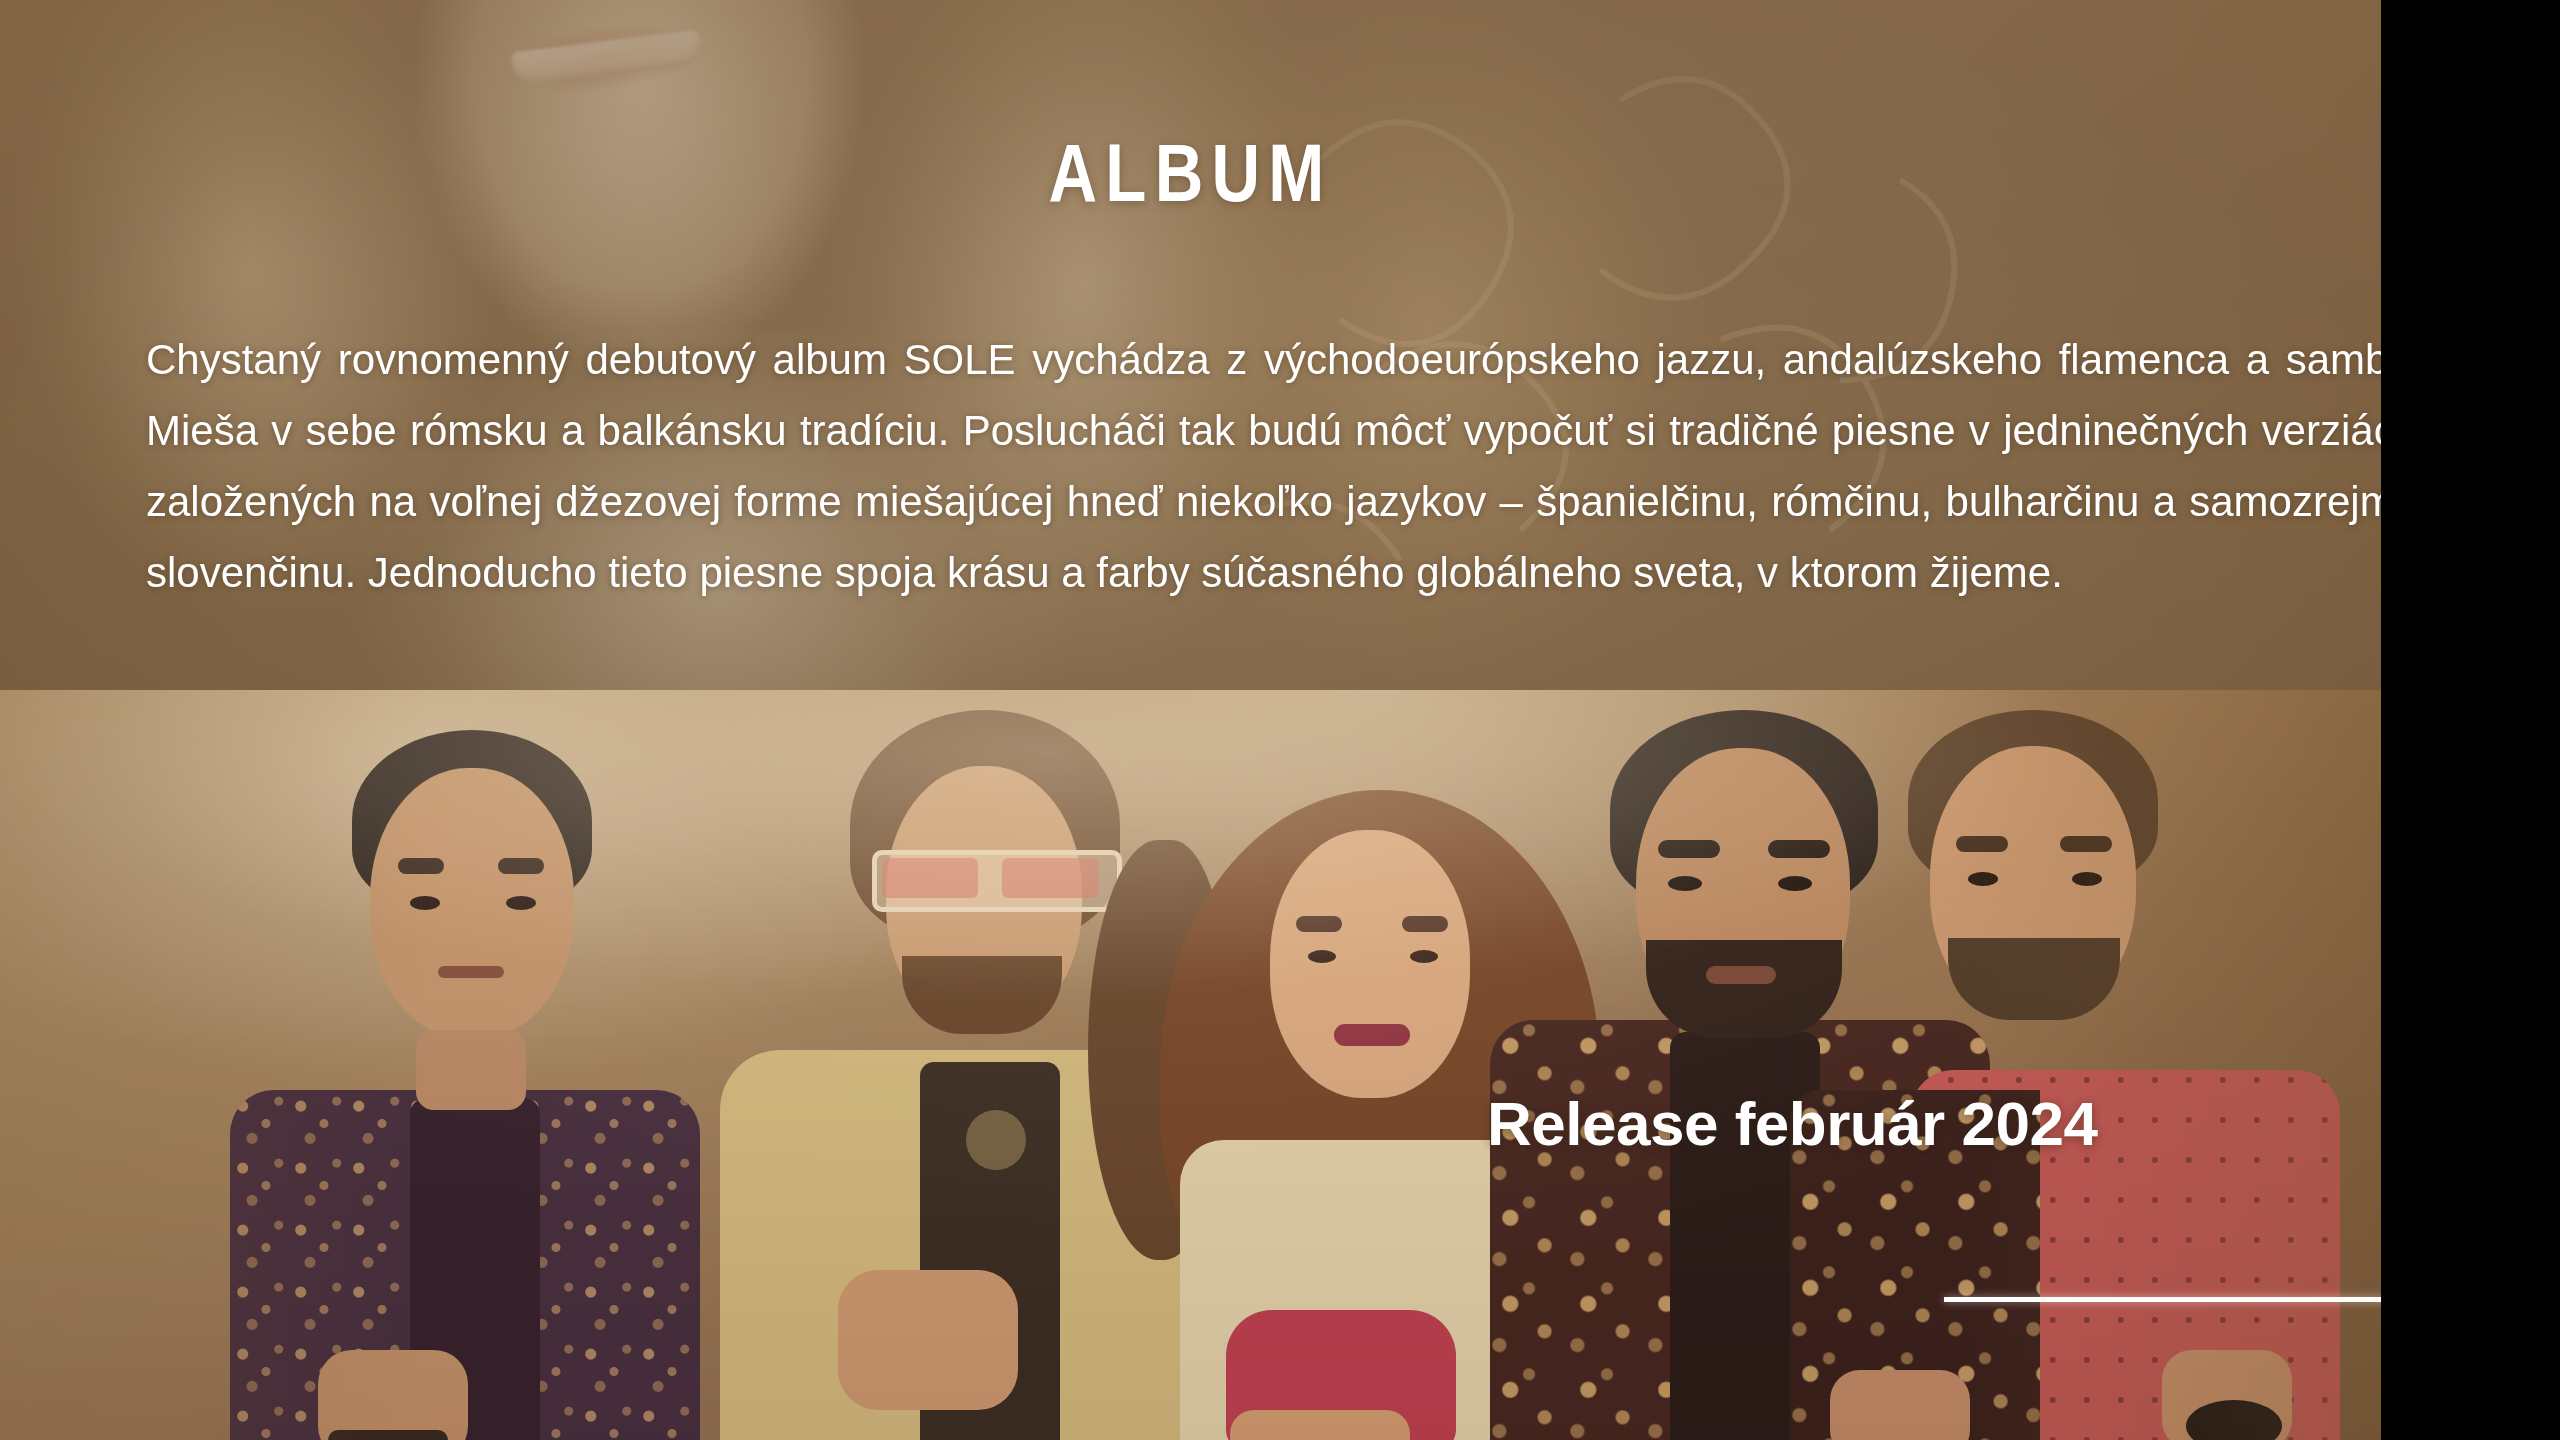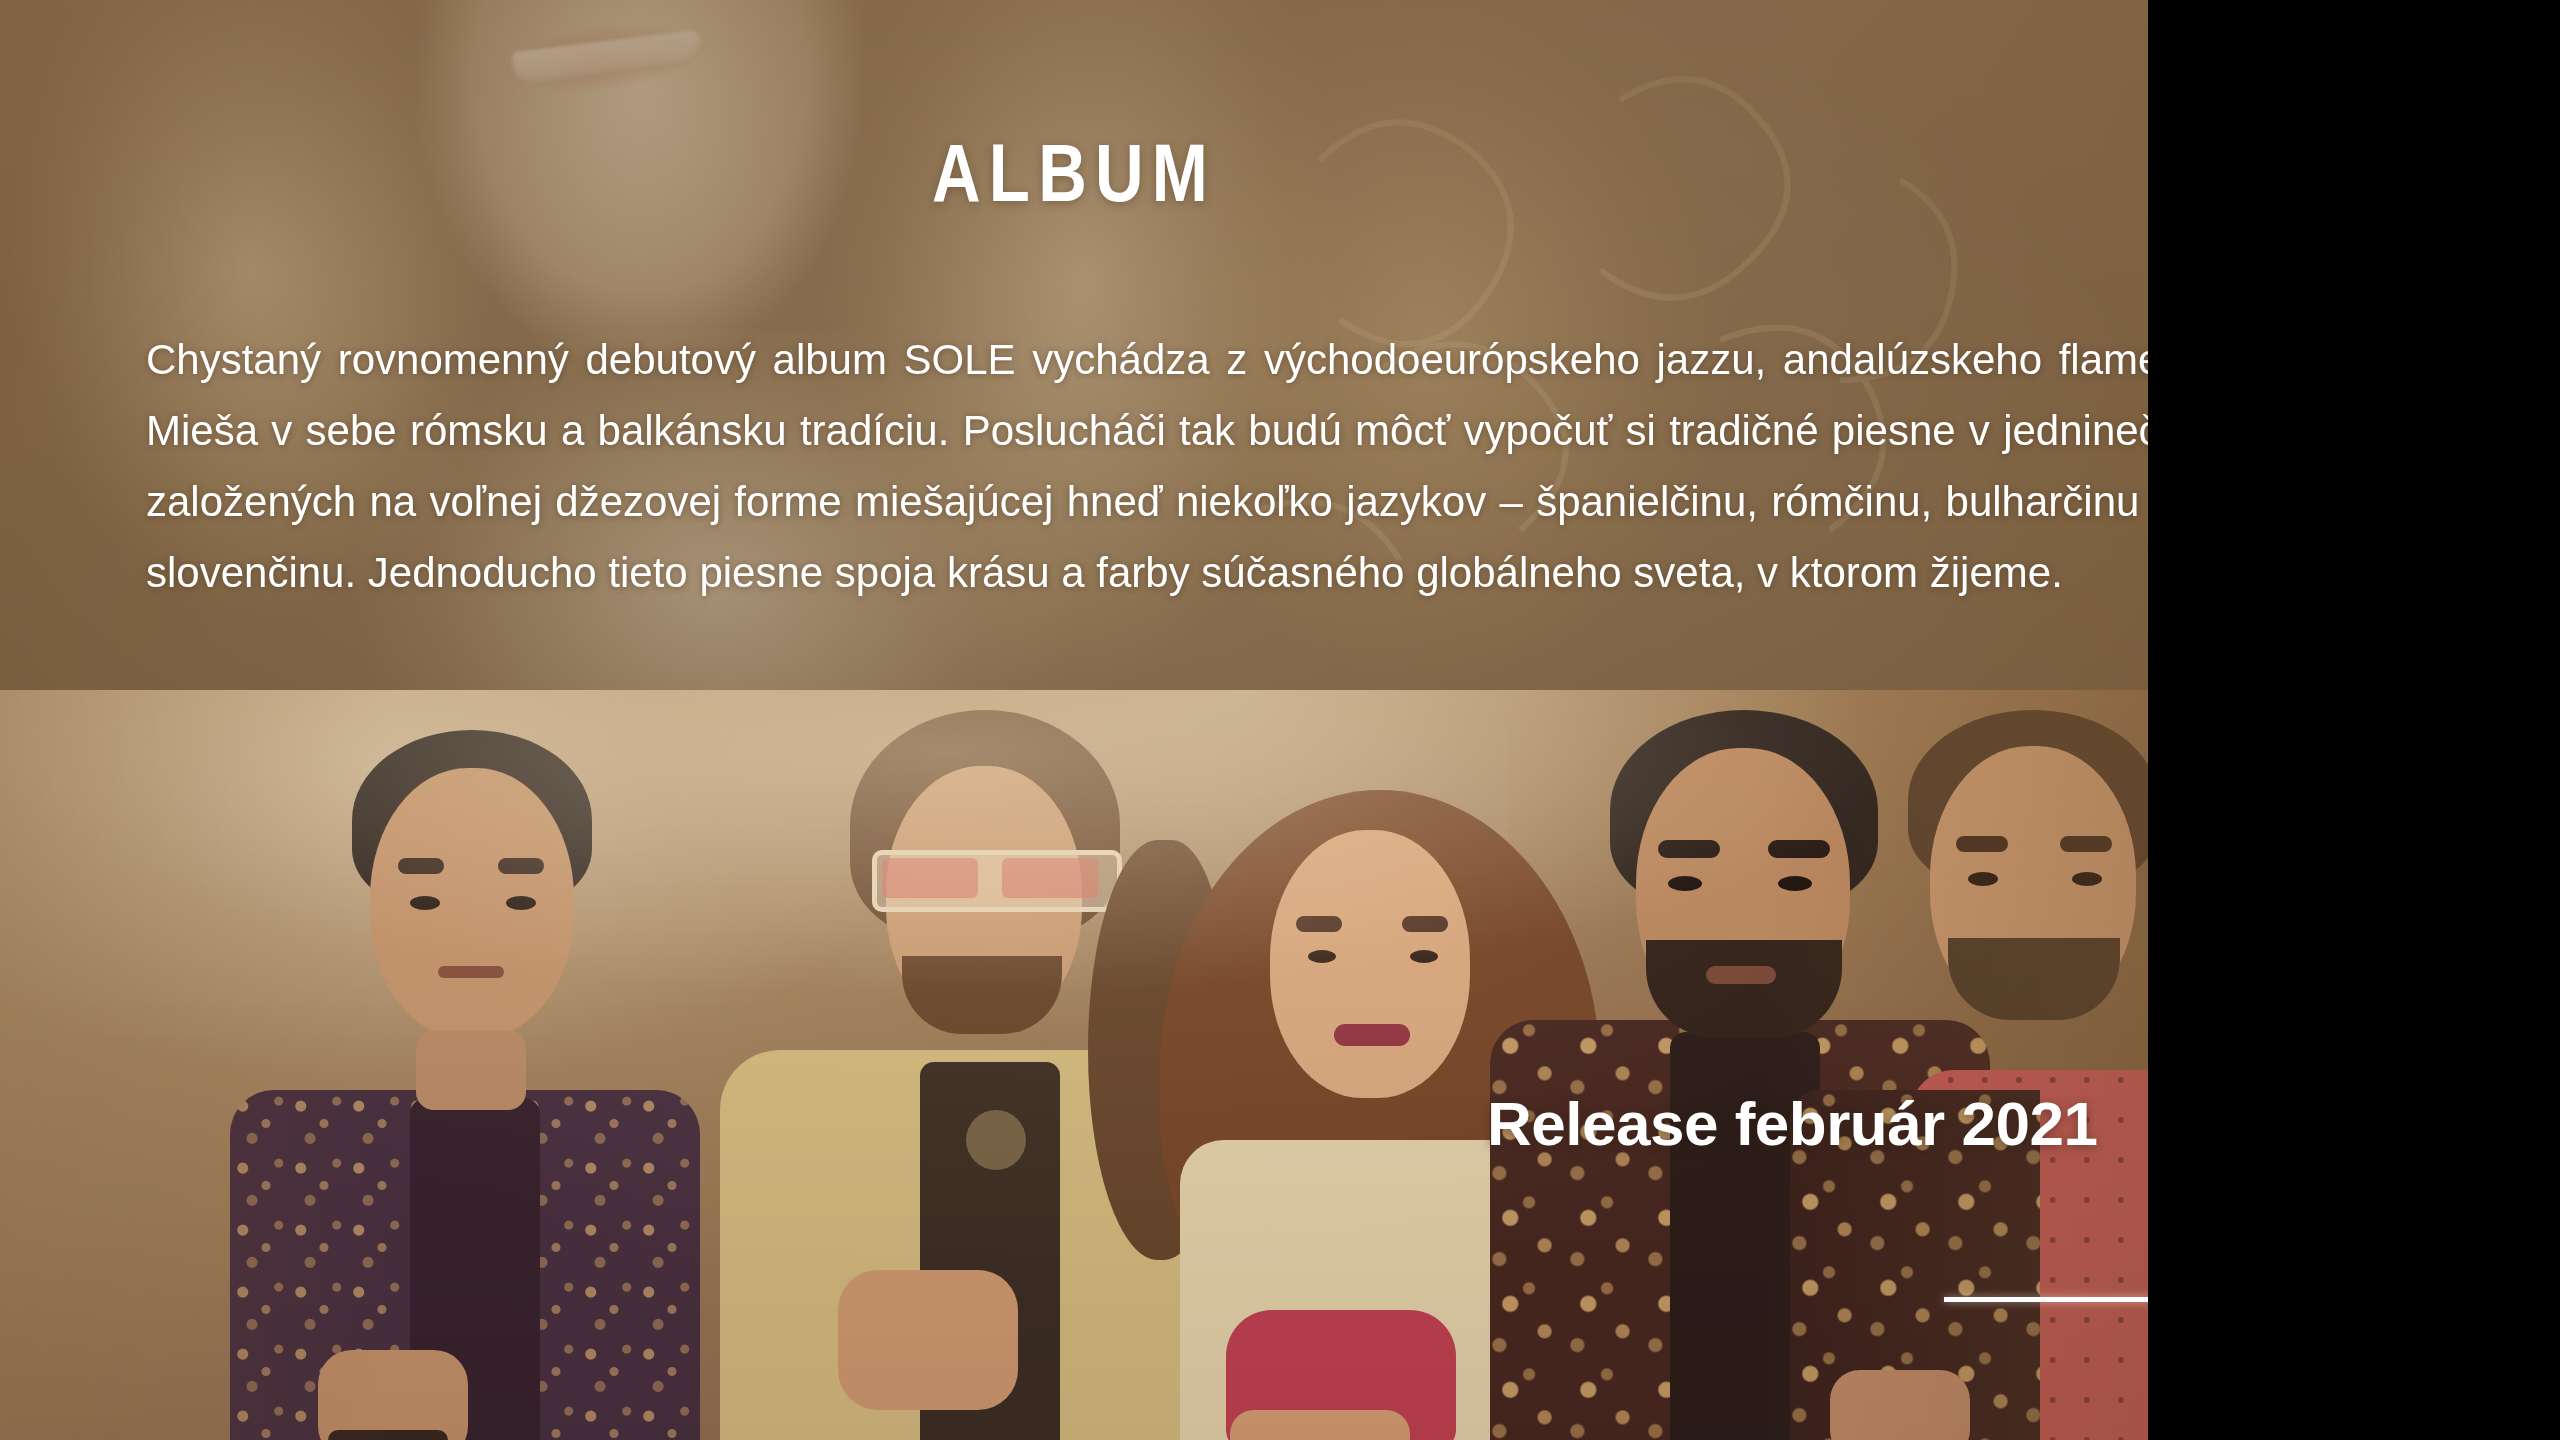--- a/index.html
+++ b/index.html
@@ -2,21 +2,21 @@
 <html><head>
 <meta charset="utf-8">
 <style>
   html, body {
     margin: 0;
     padding: 0;
     background: #000;
   }
   #slide {
     position: relative;
-    width: 2148px;
+    width: 2381px;
     height: 1440px;
     overflow: hidden;
     background: #0c4a6e;
     font-family: "Liberation Sans", sans-serif;
   }
 
   
   .layer { position: absolute; inset: 0; }
   .bg-base2 {
     background:
@@ -303,17 +303,17 @@
     <div class="band-grade"></div>
   </div>
 
   <div class="top-fade"></div>
   <div class="global-grade"></div>
 
   <div class="title">ALBUM</div>
 
   <div class="paragraph">Chystaný rovnomenný debutový album SOLE vychádza z východoeurópskeho jazzu, andalúzskeho flamenca a samby. Mieša v sebe rómsku a balkánsku tradíciu. Poslucháči tak budú môcť vypočuť si tradičné piesne v jedninečných verziách založených na voľnej džezovej forme miešajúcej hneď niekoľko jazykov – španielčinu, rómčinu, bulharčinu a samozrejme slovenčinu. Jednoducho tieto piesne spoja krásu a farby súčasného globálneho sveta, v ktorom žijeme.</div>
 
-  <div class="release">Release február 2021</div>
+  <div class="release">Release február 2024</div>
 
   <div class="rule-v"></div>
   <div class="rule-h"></div>
 </div>
 
 </body></html>

